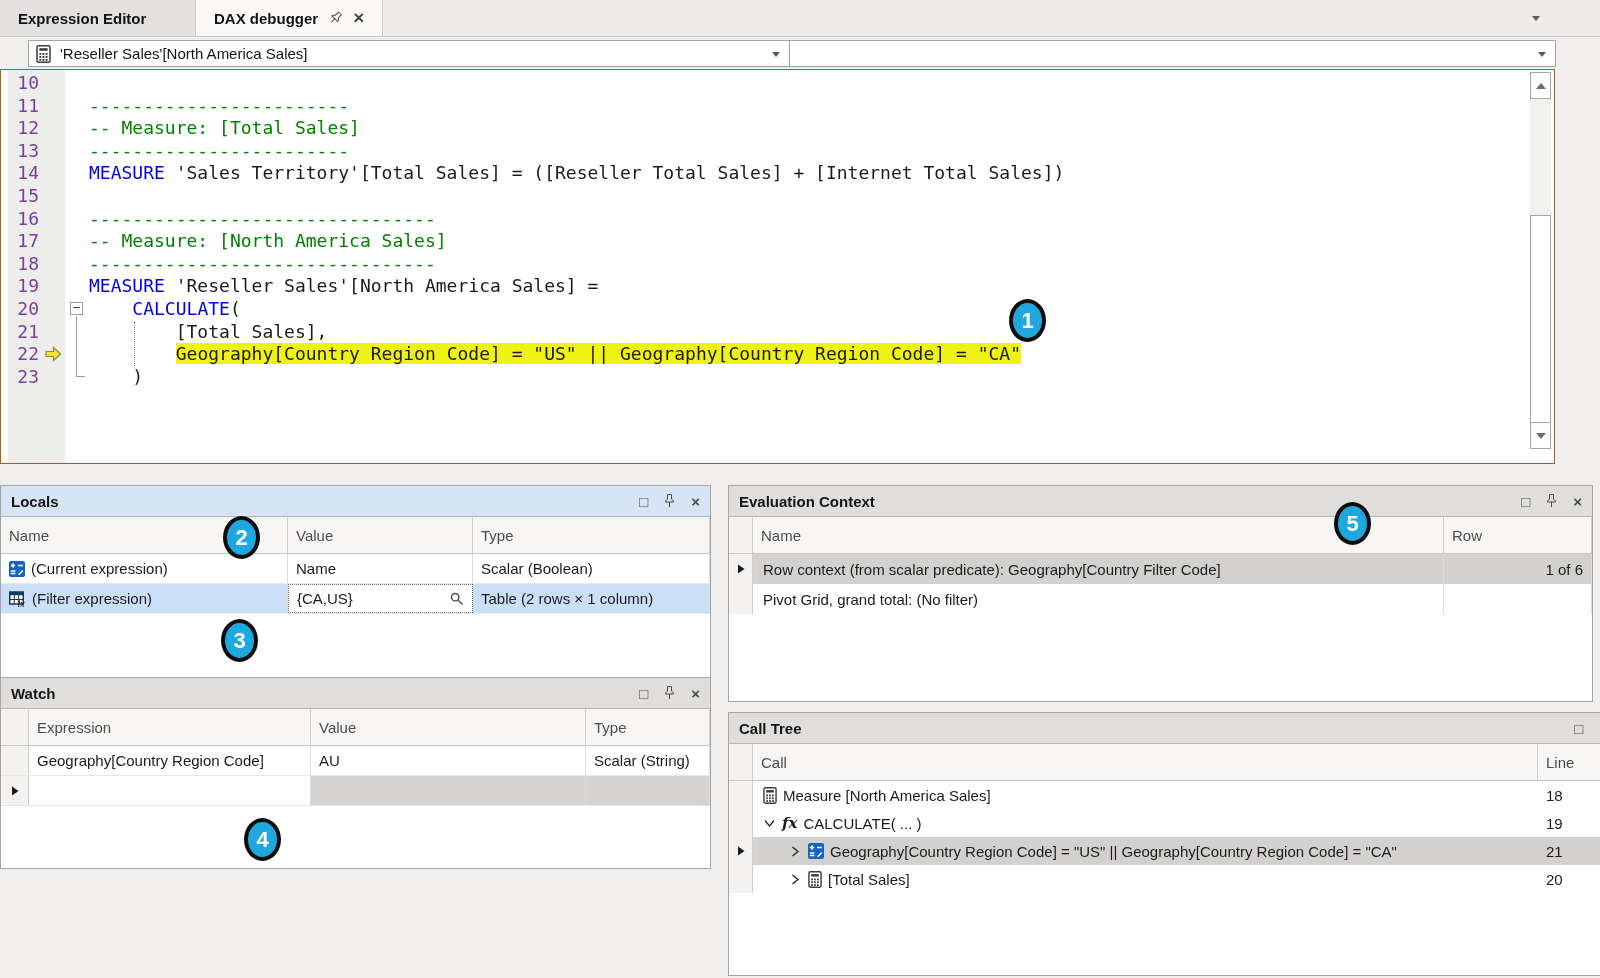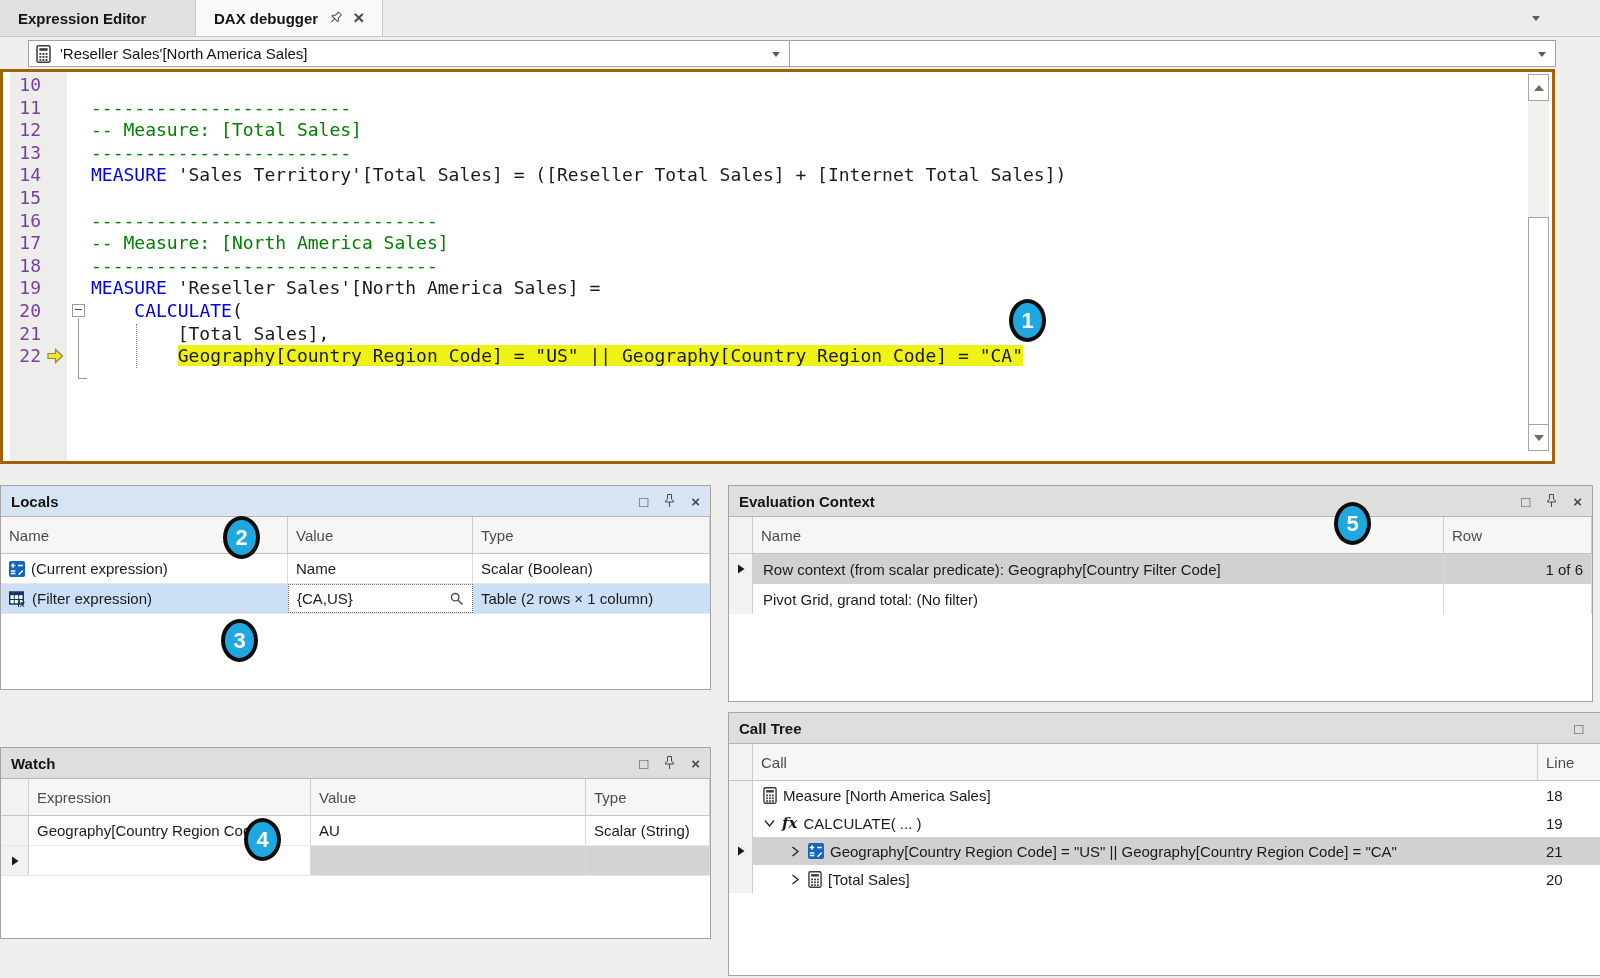--- a/index.html
+++ b/index.html
@@ -22,21 +22,21 @@
   
   .toolbar{position:absolute;left:0;top:38px;width:1600px;height:31px;}
   .combo{position:absolute;top:2px;height:27px;background:#FFFFFF;border:1px solid #A3A2A0;
     box-sizing:border-box;display:flex;align-items:center;font-size:15px;color:#141414;}
   .combo1{left:28px;width:762px;padding-left:7px;gap:9px;}
   .combo2{left:789px;width:767px;}
   .combo .ddarrow{position:absolute;right:9px;top:11px;}
 
   
   .editor{position:absolute;left:0;top:69px;width:1555px;height:395px;background:#FFFFFF;
-    border:3px solid #a16207;box-sizing:border-box;}
+    border:1px solid #a16207;box-sizing:border-box;}
   .gutter{position:absolute;left:7px;top:0;bottom:0;width:57px;background:#EDEDEB;}
   .code-lines{position:absolute;left:0;top:2px;right:26px;
     font-family:"DejaVu Sans Mono","Liberation Mono",monospace;font-size:18px;
     line-height:22.6px;white-space:pre;}
   .code-line{height:22.6px;position:relative;}
   .ln{position:absolute;left:9px;width:29px;text-align:right;color:#7A3E9D;}
   .exec{position:absolute;left:44px;top:3px;line-height:0;}
   .foldbox{position:absolute;left:69px;top:4px;width:13px;height:13px;border:1px solid #9A9A98;
     background:#fff;box-sizing:border-box;}
   .foldbox::after{content:"";position:absolute;left:2px;right:2px;top:4px;border-top:1px solid #4A4A48;}
@@ -58,21 +58,21 @@
     border-bottom:6px solid #6E6D6B;}
   .tri-down{width:0;height:0;border-left:5px solid transparent;border-right:5px solid transparent;
     border-top:6px solid #6E6D6B;}
   .sthumb{position:absolute;left:0;top:143px;width:21px;height:208px;background:#FFFFFF;
     border:1px solid #A6A5A3;box-sizing:border-box;}
 
   
   .panel{position:absolute;background:#FFFFFF;border:1px solid #A5A4A2;box-sizing:border-box;}
   .p-locals{left:0;top:485px;width:711px;height:205px;}
   .p-eval{left:728px;top:485px;width:865px;height:217px;}
-  .p-watch{left:0;top:747px;width:711px;height:192px;}
+  .p-watch{left:0;top:677px;width:711px;height:192px;}
   .p-calltree{left:728px;top:712px;width:918px;height:264px;}
   .panel-title{height:30px;display:flex;align-items:center;padding:0 10px;font-size:15px;
     font-weight:bold;color:#141414;background:#DFDEDC;}
   .panel-title.active{background:#D7E4F4;}
   .pbtns{margin-left:auto;display:flex;gap:16px;align-items:center;color:#4A4A48;}
   .pbtn{display:flex;align-items:center;justify-content:center;font-size:15px;line-height:15px;}
   .grid{position:absolute;left:0;top:30px;right:0;bottom:0;border-top:1px solid #B5B4B2;
     background:#fff;overflow:hidden;}
   .grow{display:flex;height:30px;font-size:15px;color:#1B1B1B;align-items:stretch;}
   .ghead{height:36px;background:#F7F6F5;color:#4C4C4C;border-bottom:1px solid #C6C5C3;}
@@ -146,21 +146,21 @@
     <div class="combo combo2">
       <span class="combo-text"></span>
       <span class="ddarrow"></span>
     </div>
   </div>
 
   <div class="editor">
     <div class="gutter"></div>
     <div id="code-lines" class="code-lines"><div class="code-line"><span class="ln">10</span><span class="codetext"></span></div><div class="code-line"><span class="ln">11</span><span class="codetext"><span class="tok-c">------------------------</span></span></div><div class="code-line"><span class="ln">12</span><span class="codetext"><span class="tok-c">-- Measure: [Total Sales]</span></span></div><div class="code-line"><span class="ln">13</span><span class="codetext"><span class="tok-c">------------------------</span></span></div><div class="code-line"><span class="ln">14</span><span class="codetext"><span class="tok-k">MEASURE</span><span class="tok-p"> 'Sales Territory'[Total Sales] = ([Reseller Total Sales] + [Internet Total Sales])</span></span></div><div class="code-line"><span class="ln">15</span><span class="codetext"></span></div><div class="code-line"><span class="ln">16</span><span class="codetext"><span class="tok-c">--------------------------------</span></span></div><div class="code-line"><span class="ln">17</span><span class="codetext"><span class="tok-c">-- Measure: [North America Sales]</span></span></div><div class="code-line"><span class="ln">18</span><span class="codetext"><span class="tok-c">--------------------------------</span></span></div><div class="code-line"><span class="ln">19</span><span class="codetext"><span class="tok-k">MEASURE</span><span class="tok-p"> 'Reseller Sales'[North America Sales] =</span></span></div><div class="code-line"><span class="ln">20</span><span class="foldbox"></span><span class="codetext"><span class="tok-p">    </span><span class="tok-k">CALCULATE</span><span class="tok-p">(</span></span></div><div class="code-line"><span class="ln">21</span><span class="codetext"><span class="tok-p">        [Total Sales],</span></span></div><div class="code-line"><span class="ln">22</span><span class="exec"><svg width="17" height="16" viewBox="0 0 17 16">
               <path d="M1 5.5 H8.5 V1.5 L15.5 8 L8.5 14.5 V10.5 H1 Z" fill="#F2E33C" stroke="#97892B" stroke-width="1.2"></path>
-            </svg></span><span class="codetext"><span class="tok-p">        </span><span class="tok-p hl">Geography[Country Region Code] = "US" || Geography[Country Region Code] = "CA"</span></span></div></div>
+            </svg></span><span class="codetext"><span class="tok-p">        </span><span class="tok-p hl">Geography[Country Region Code] = "US" || Geography[Country Region Code] = "CA"</span></span></div><div class="code-line"><span class="ln">23</span><span class="codetext"><span class="tok-p">    )</span></span></div></div>
     <div class="fold-tail"></div>
     <div class="indent-guide"></div>
     <div class="vscroll">
       <div class="sbtn up">
           <span class="tri-up"></span>
         </div>
       <div class="sthumb"></div>
       <div class="sbtn down">
           <span class="tri-down"></span>
         </div>

